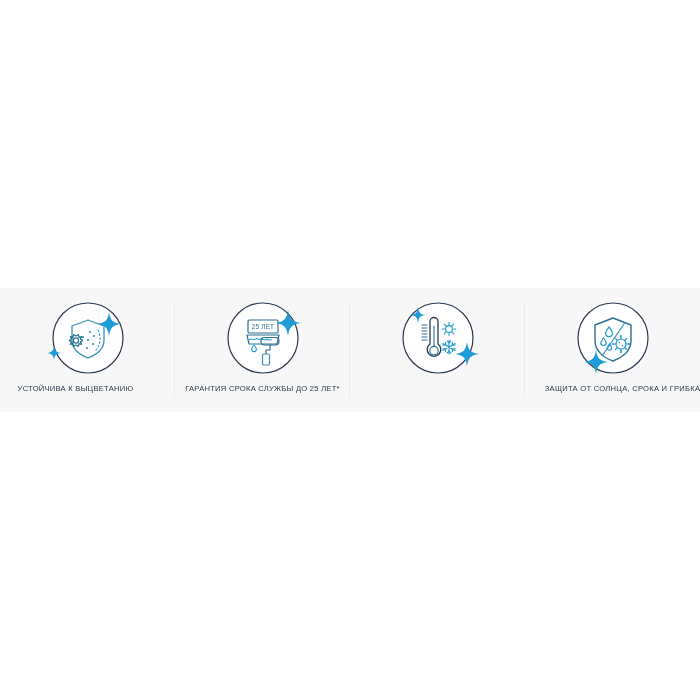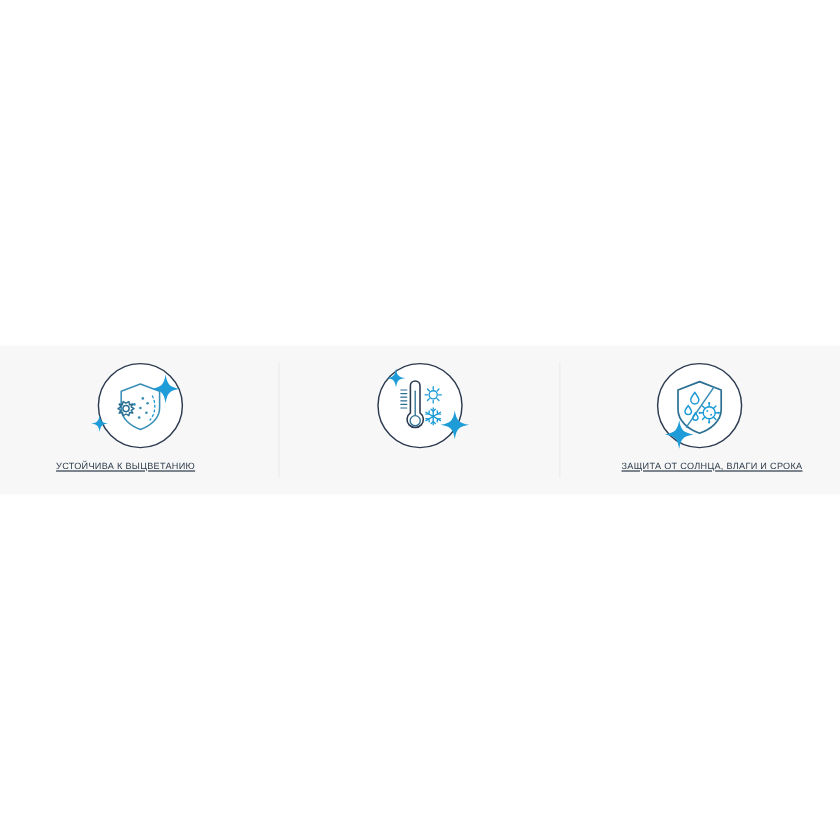--- a/index.html
+++ b/index.html
@@ -69,21 +69,20 @@
 
   .caption {
     margin-top: 4px;
     text-align: right;
     color: #2b3a4a;
     font-size: 7.6px;
     line-height: 10px;
     letter-spacing: 0.25px;
     font-weight: 400;
     white-space: nowrap;
-    text-decoration: underline;
   }
   .caption .line2 {
     display: block;
     white-space: nowrap;
   }
 
   
   .cell-1 .caption { transform: translateX(-12px); }
   .cell-4 .caption { transform: translateX(10px); }
 </style>
@@ -120,20 +119,47 @@
 
           <path d="M8 50 C8.8 55 10 56.2 15 57 C10 57.8 8.8 59 8 64 C7.2 59 6 57.8 1 57 C6 56.2 7.2 55 8 50 Z" fill="#1e9cd7"></path>
         </svg>
       </div>
       <div class="caption">
         <span>УСТОЙЧИВА К ВЫЦВЕТАНИЮ</span>
       </div>
       <div class="cell-divider"></div>
     </div>
 
+    <div class="feature-cell cell-2">
+      <div class="icon-wrap">
+        <svg viewBox="0 0 84 84">
+          <circle cx="42" cy="42" r="35" fill="#ffffff" stroke="#2b3a4f" stroke-width="1.2"></circle>
+
+          <rect x="27" y="24" width="30" height="13" rx="1.2" fill="none" stroke="#2b6f92" stroke-width="1.2"></rect>
+          <text x="42" y="33.2" text-anchor="middle" font-family="Liberation Sans, sans-serif" font-size="6.4" fill="#2b6f92" letter-spacing="0.2">25 ЛЕТ</text>
+
+          <path d="M26 39 L58 39 L56 48 L28 48 Z" fill="none" stroke="#2b6f92" stroke-width="1.2" stroke-linejoin="round"></path>
+
+          <path d="M28.5 43.5 c2 -1.6 3.6 .9 5.6 -.4 c2 -1.3 3.4 1.1 5.4 .2 c2 -.9 3.6 1.2 5.6 .3 c2 -.9 3.4 .9 5.2 .2" fill="none" stroke="#1b9ad6" stroke-width="1.1" stroke-linecap="round"></path>
+
+          <rect x="40" y="41.5" width="18" height="7.5" rx="3.5" fill="none" stroke="#2b6f92" stroke-width="1.2"></rect>
+
+          <path d="M49 49 L49 54 L45 54 L45 58" fill="none" stroke="#2b6f92" stroke-width="1.2" stroke-linecap="round" stroke-linejoin="round"></path>
+          <rect x="41.5" y="58" width="7" height="11" rx="1.6" fill="none" stroke="#3a8fb7" stroke-width="1.2"></rect>
+
+          <path d="M33 49 c-1.6 2.2 -2.4 3.2 -2.4 4.3 a2.4 2.4 0 0 0 4.8 0 c0 -1.1 -.8 -2.1 -2.4 -4.3 Z" fill="none" stroke="#1b9ad6" stroke-width="1.1"></path>
+
+          <path d="M67 14 C68.5 23.2 70.8 25.5 80 27 C70.8 28.5 68.5 30.8 67 40 C65.5 30.8 63.2 28.5 54 27 C63.2 25.5 65.5 23.2 67 14 Z" fill="#1e9cd7"></path>
+        </svg>
+      </div>
+      <div class="caption">
+        <span>ГАРАНТИЯ СРОКА СЛУЖБЫ ДО 25 ЛЕТ*</span>
+      </div>
+      <div class="cell-divider"></div>
+    </div>
 
     <div class="feature-cell cell-3">
       <div class="icon-wrap">
         <svg viewBox="0 0 84 84">
           <circle cx="42" cy="42" r="35" fill="#ffffff" stroke="#2b3a4f" stroke-width="1.2"></circle>
 
           <path d="M34 25.5 a4 4 0 0 1 8 0 v22.5 a6.8 6.8 0 1 1 -8 0 Z" fill="none" stroke="#2b3a4f" stroke-width="1.3"></path>
           <circle cx="38" cy="54.6" r="4.2" fill="none" stroke="#2b6f92" stroke-width="1.1"></circle>
           <path d="M38 50 L38 30" stroke="#2b6f92" stroke-width="1.1" stroke-linecap="round" fill="none"></path>
 
@@ -194,18 +220,18 @@
             <circle cx="42" cy="48" r="0.9" fill="#1b9ad6" stroke="none"></circle>
             <circle cx="58" cy="48" r="0.9" fill="#1b9ad6" stroke="none"></circle>
             <circle cx="48.4" cy="46.4" r="0.8" fill="#1b9ad6" stroke="none"></circle>
             <circle cx="51.6" cy="49.6" r="0.8" fill="#1b9ad6" stroke="none"></circle>
           </g>
 
           <path d="M25 54 C26.4 62.5 28.5 64.6 37 66 C28.5 67.4 26.4 69.5 25 78 C23.6 69.5 21.5 67.4 13 66 C21.5 64.6 23.6 62.5 25 54 Z" fill="#1e9cd7"></path>
         </svg>
       </div>
       <div class="caption">
-        <span>ЗАЩИТА ОТ СОЛНЦА, ВЛАГИ И СРОКА</span>
+        <span>ЗАЩИТА ОТ СОЛНЦА, СРОКА И ГРИБКА</span>
       </div>
     </div>
 
   </div>
 </div>
 
 </body></html>

